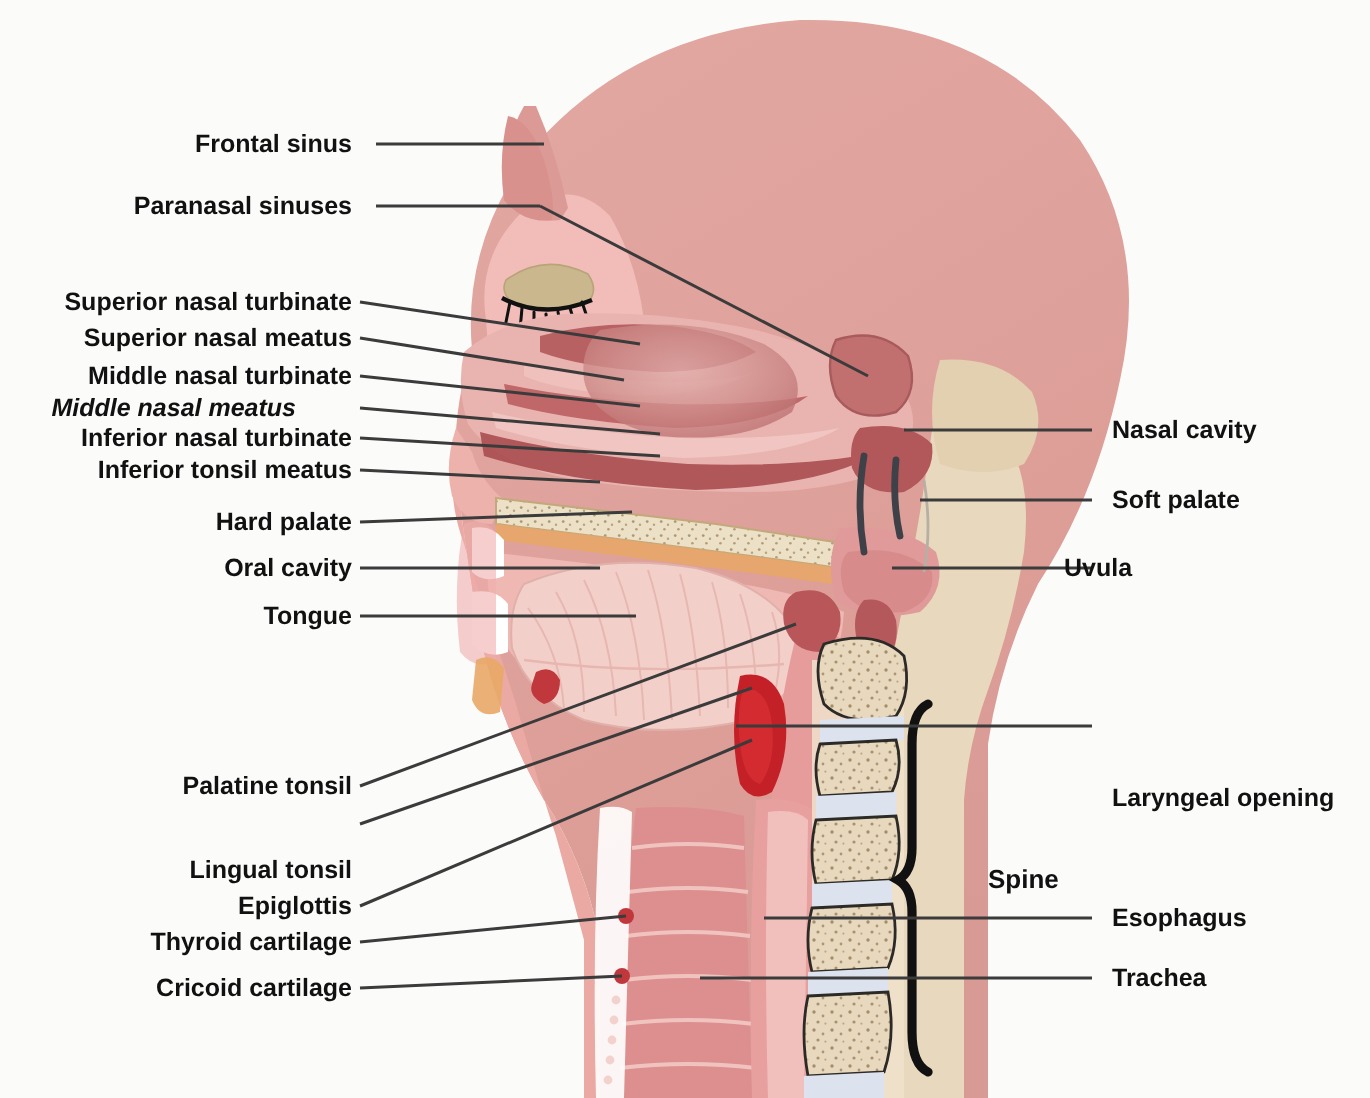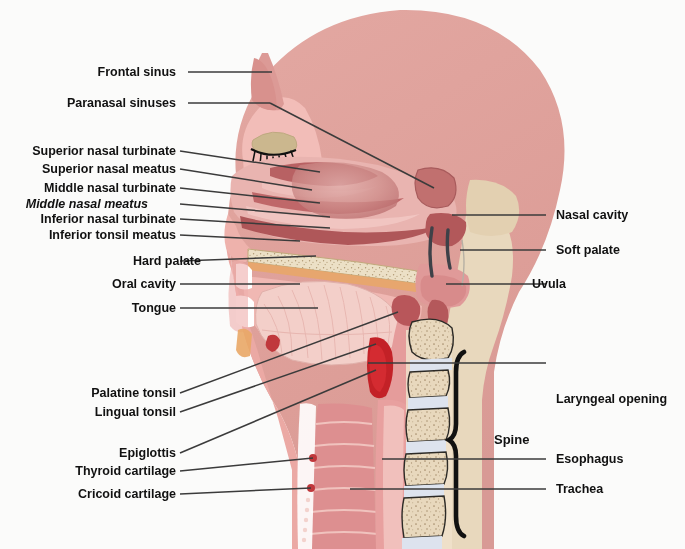--- a/index.html
+++ b/index.html
@@ -327,25 +327,25 @@
 
   <div id="left-labels">
       <div class="lbl right-al" style="top: 72px; right: 509px;">Frontal sinus</div>
       <div class="lbl right-al" style="top: 103px; right: 509px;">Paranasal sinuses</div>
       <div class="lbl right-al" style="top: 151px; right: 509px;">Superior nasal turbinate</div>
       <div class="lbl right-al" style="top: 169px; right: 509px;">Superior nasal meatus</div>
       <div class="lbl right-al" style="top: 188px; right: 509px; padding-left: 45px;">Middle nasal turbinate</div>
       <div class="lbl right-al" style="top: 204px; right: 537px; font-style: italic;">Middle nasal meatus</div>
       <div class="lbl right-al" style="top: 219px; right: 509px;">Inferior nasal turbinate</div>
       <div class="lbl right-al" style="top: 235px; right: 509px;">Inferior tonsil meatus</div>
-      <div class="lbl right-al" style="top: 261px; right: 484px;">Hard palate</div>
+      <div class="lbl right-al" style="top: 261px; right: 509px;">Hard palate</div>
       <div class="lbl right-al" style="top: 284px; right: 509px;">Oral cavity</div>
       <div class="lbl right-al" style="top: 308px; right: 509px;">Tongue</div>
       <div class="lbl right-al" style="top: 393px; right: 509px;">Palatine tonsil</div>
-      <div class="lbl right-al" style="top: 412px; right: 509px;">Lingual tonsil</div>
+      <div class="lbl right-al" style="top: 435px; right: 509px;">Lingual tonsil</div>
       <div class="lbl right-al" style="top: 453px; right: 509px;">Epiglottis</div>
       <div class="lbl right-al" style="top: 471px; right: 509px;">Thyroid cartilage</div>
       <div class="lbl right-al" style="top: 494px; right: 509px;">Cricoid cartilage</div>
     </div>
   <div id="right-labels">
       <div class="lbl left-al" style="top: 215px; left: 556px;">Nasal cavity</div>
       <div class="lbl left-al" style="top: 250px; left: 556px;">Soft palate</div>
       <div class="lbl left-al" style="top: 284px; left: 532px;">Uvula</div>
       <div class="lbl left-al" style="top: 363px; left: 556px; margin-top: 36px;">Laryngeal opening</div>
       <div class="lbl left-al" style="top: 459px; left: 556px;">Esophagus</div>

